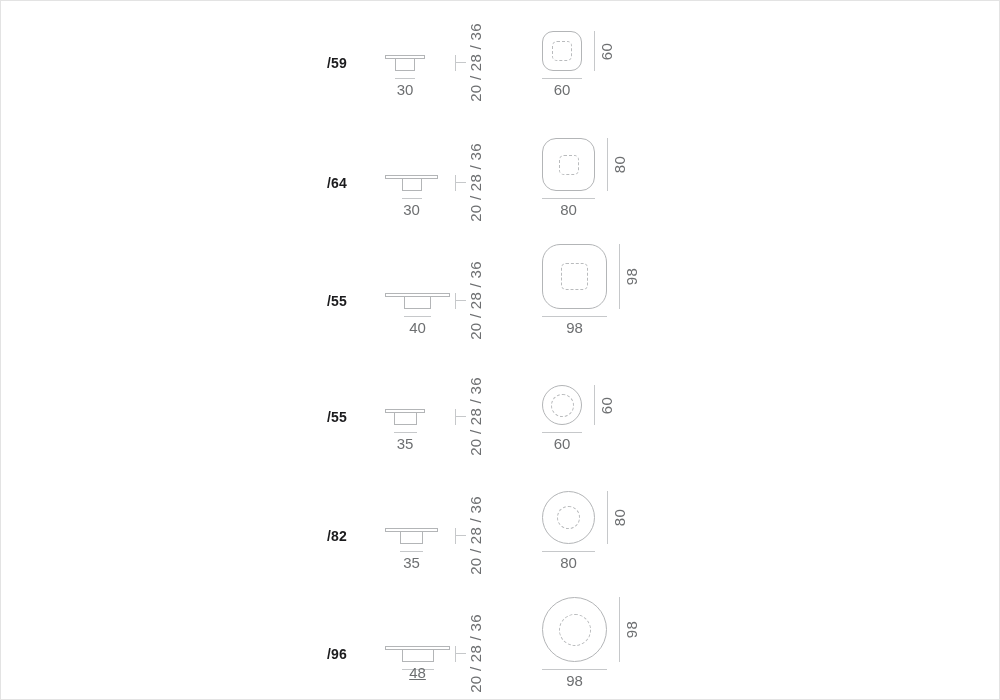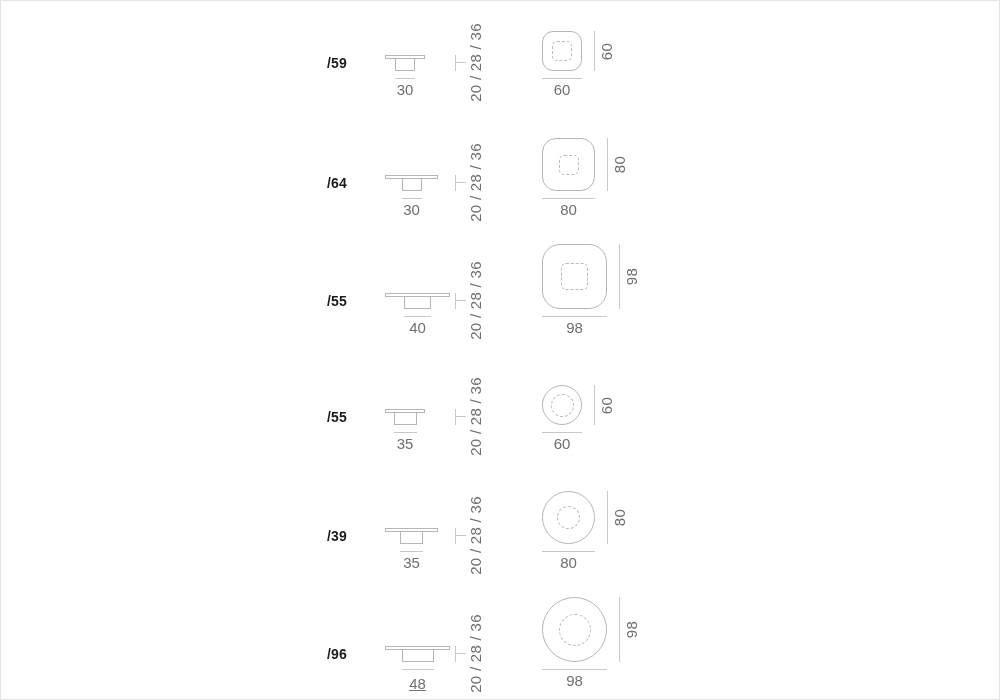--- a/index.html
+++ b/index.html
@@ -107,21 +107,21 @@
     <div class="top-inner" style="left: 549.5px; top: 68.5px; width: 23px; height: 23px; border-radius: 50%;"></div>
     <div class="vline v-dim" style="left: 593px; top: 60px; height: 40px;"></div>
     <div class="rot-wrap v-rot" style="left: 595px; top: 60px; width: 22px; height: 40px;">
         <span class="rot">60</span>
       </div>
     <div class="hline top-hdim" style="left: 541px; top: 107px; width: 40px;"></div>
     <div class="dim-text top-hdim-text" style="left: 531px; top: 112px;">60</div>
   </section>
 
   <section class="row" style="top: 443px;">
-    <div class="model-label">/39</div>
+    <div class="model-label">/82</div>
     <div class="tabletop" style="left: 384px; top: 84px; width: 53px; height: 4px;"></div>
     <div class="base" style="left: 399px; top: 87px; width: 23px; height: 13px;"></div>
     <div class="hline side-dim" style="left: 399px; top: 107px; width: 23px;"></div>
     <div class="dim-text side-dim-text" style="left: 380.5px; top: 112px;">35</div>
     <div class="vline h-vline" style="left: 454px; top: 84px; height: 16px;"></div>
     <div class="hline h-tick" style="left: 455px; top: 91px; width: 10px;"></div>
     <div class="rot-wrap h-rot" style="left: 435px; top: 52px; width: 78px; height: 78px;">
         <span class="rot">20 / 28 / 36</span>
       </div>
     <div class="top-shape" style="left: 541px; top: 47px; width: 53px; height: 53px; border-radius: 50%;"></div>
@@ -132,21 +132,21 @@
       </div>
     <div class="hline top-hdim" style="left: 541px; top: 107px; width: 53px;"></div>
     <div class="dim-text top-hdim-text" style="left: 537.5px; top: 112px;">80</div>
   </section>
 
   <section class="row" style="top: 561px;">
     <div class="model-label">/96</div>
     <div class="tabletop" style="left: 384px; top: 84px; width: 65px; height: 4px;"></div>
     <div class="base" style="left: 400.5px; top: 87px; width: 32px; height: 13px;"></div>
     <div class="hline side-dim" style="left: 400.5px; top: 107px; width: 32px;"></div>
-    <div class="dim-text side-dim-text" style="left: 386.5px; top: 115px; text-decoration: underline;">48</div>
+    <div class="dim-text side-dim-text" style="left: 386.5px; top: 104px; text-decoration: underline;">48</div>
     <div class="vline h-vline" style="left: 454px; top: 84px; height: 16px;"></div>
     <div class="hline h-tick" style="left: 455px; top: 91px; width: 10px;"></div>
     <div class="rot-wrap h-rot" style="left: 435px; top: 52px; width: 78px; height: 78px;">
         <span class="rot">20 / 28 / 36</span>
       </div>
     <div class="top-shape" style="left: 541px; top: 35px; width: 65px; height: 65px; border-radius: 50%;"></div>
     <div class="top-inner" style="left: 557.5px; top: 51.5px; width: 32px; height: 32px; border-radius: 50%;"></div>
     <div class="vline v-dim" style="left: 618px; top: 35px; height: 65px;"></div>
     <div class="rot-wrap v-rot" style="left: 620px; top: 47.5px; width: 22px; height: 40px;">
         <span class="rot">98</span>

